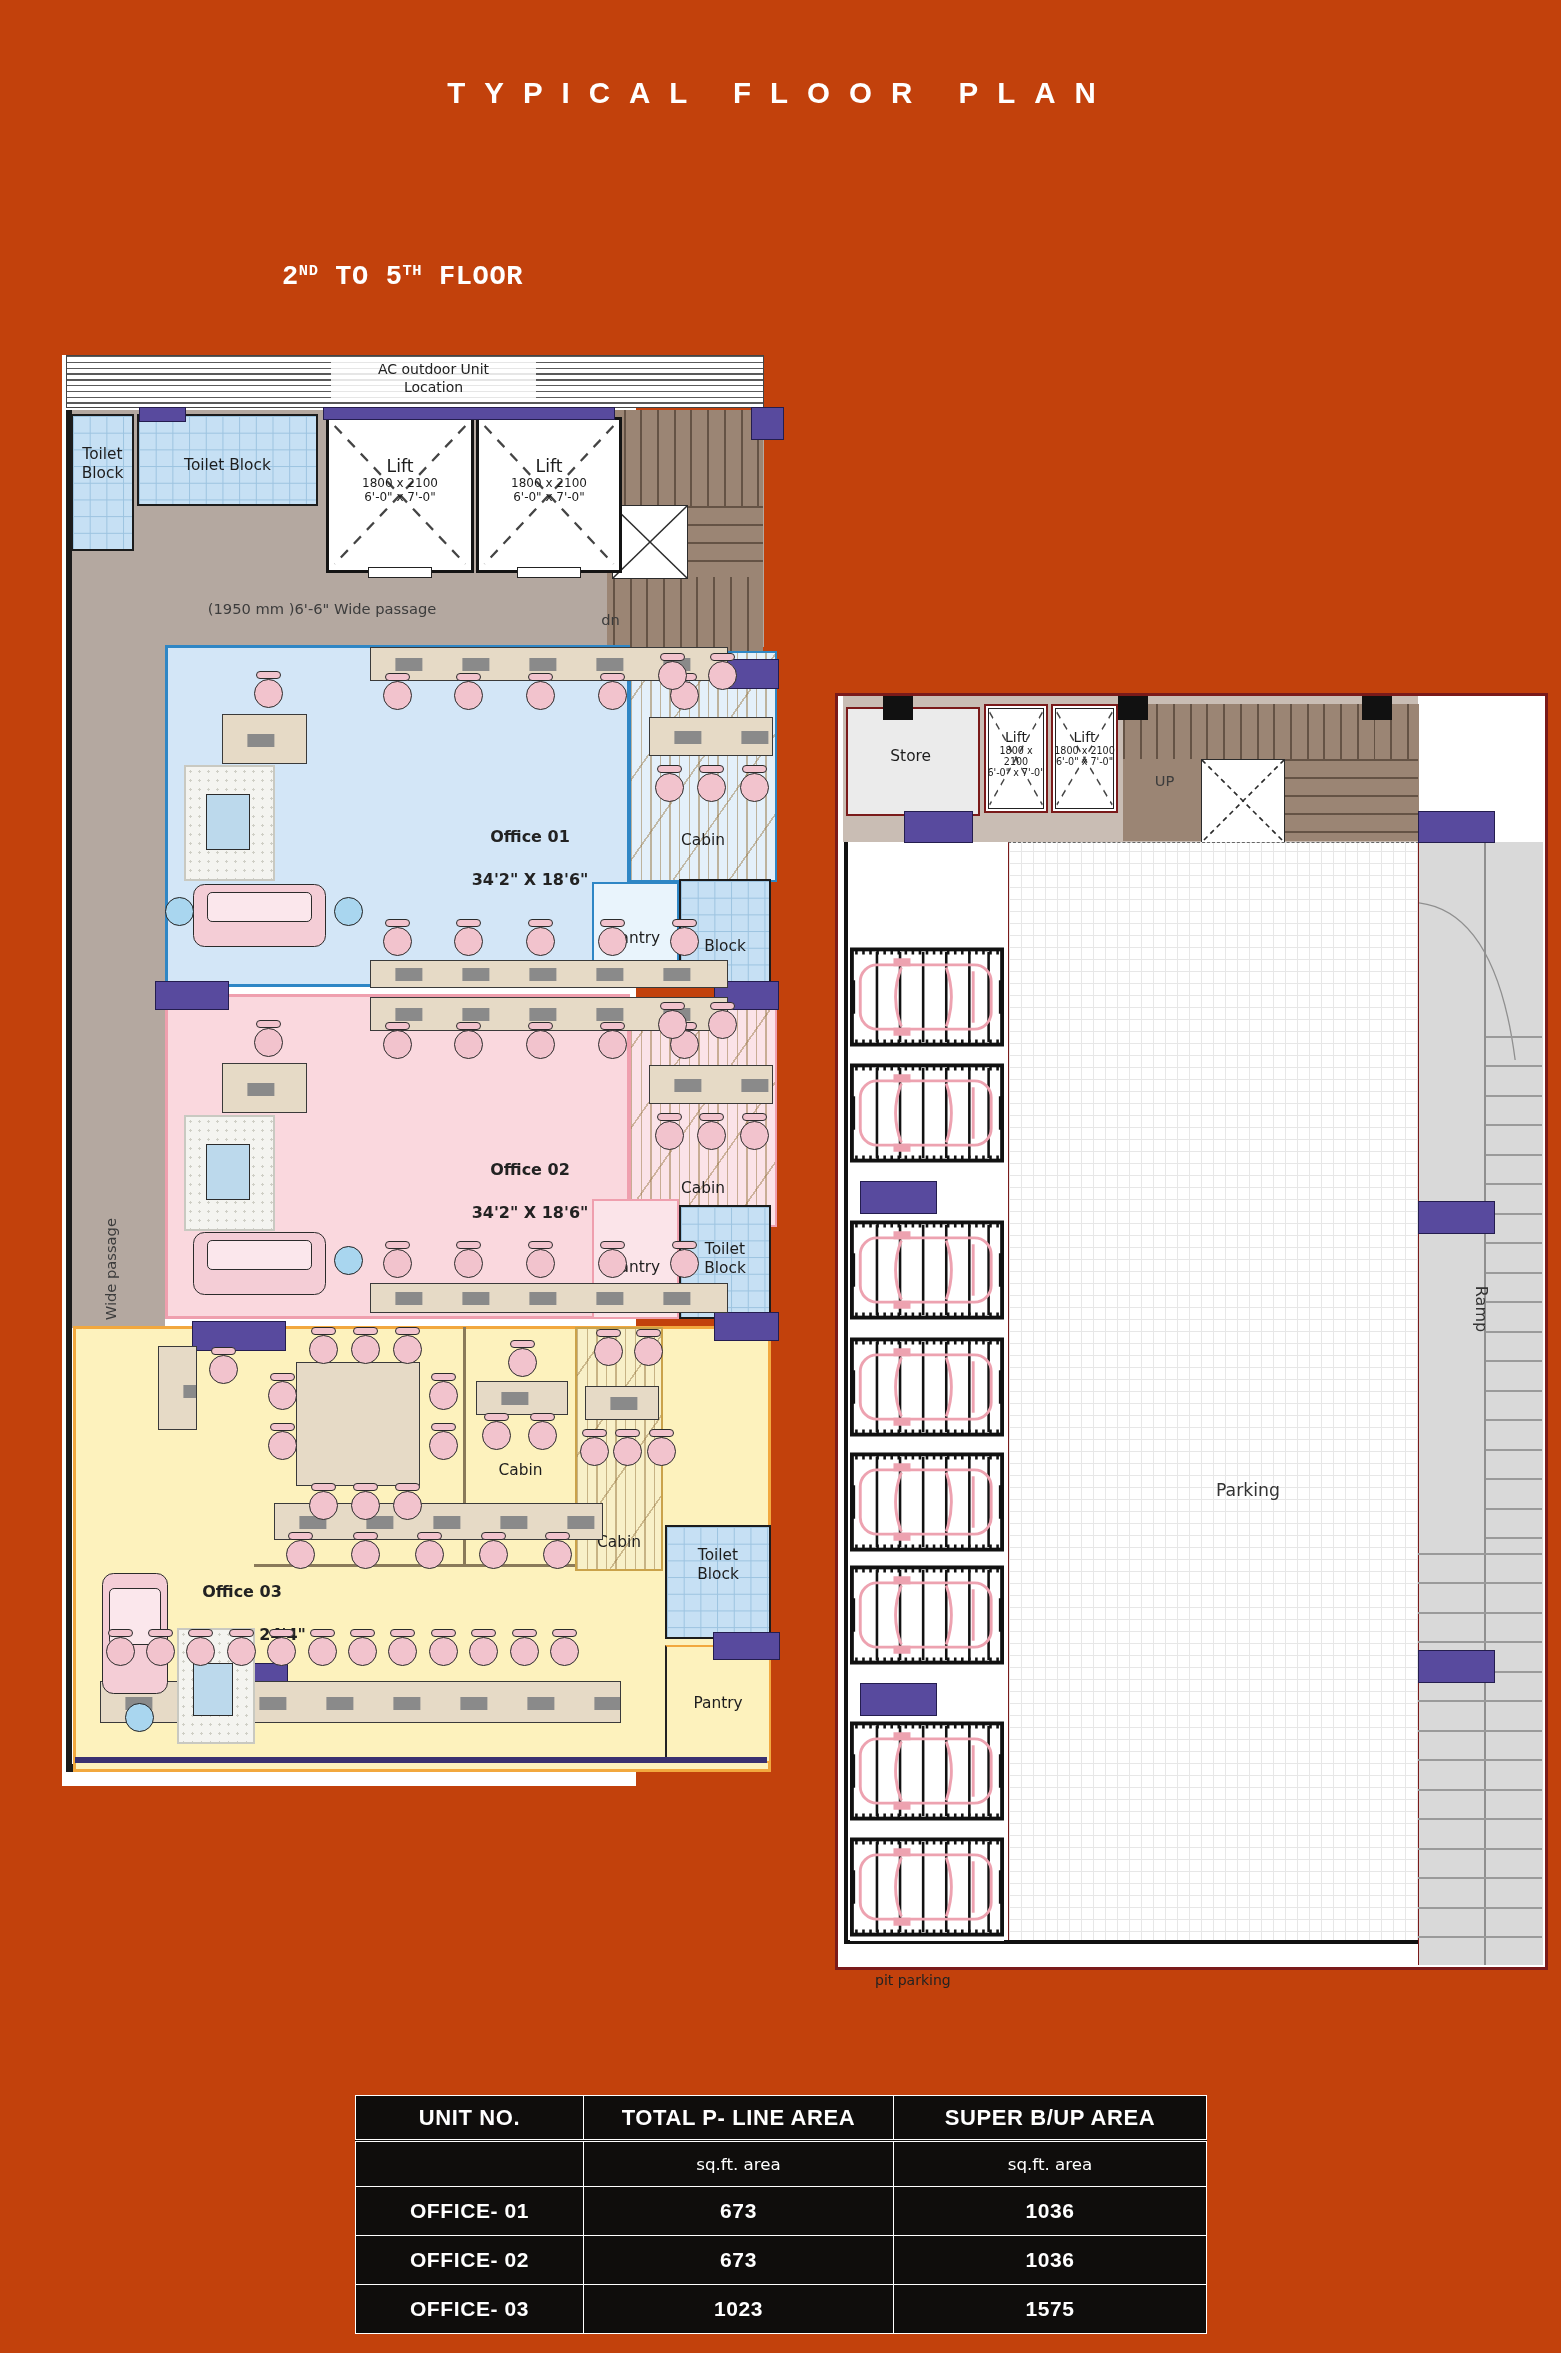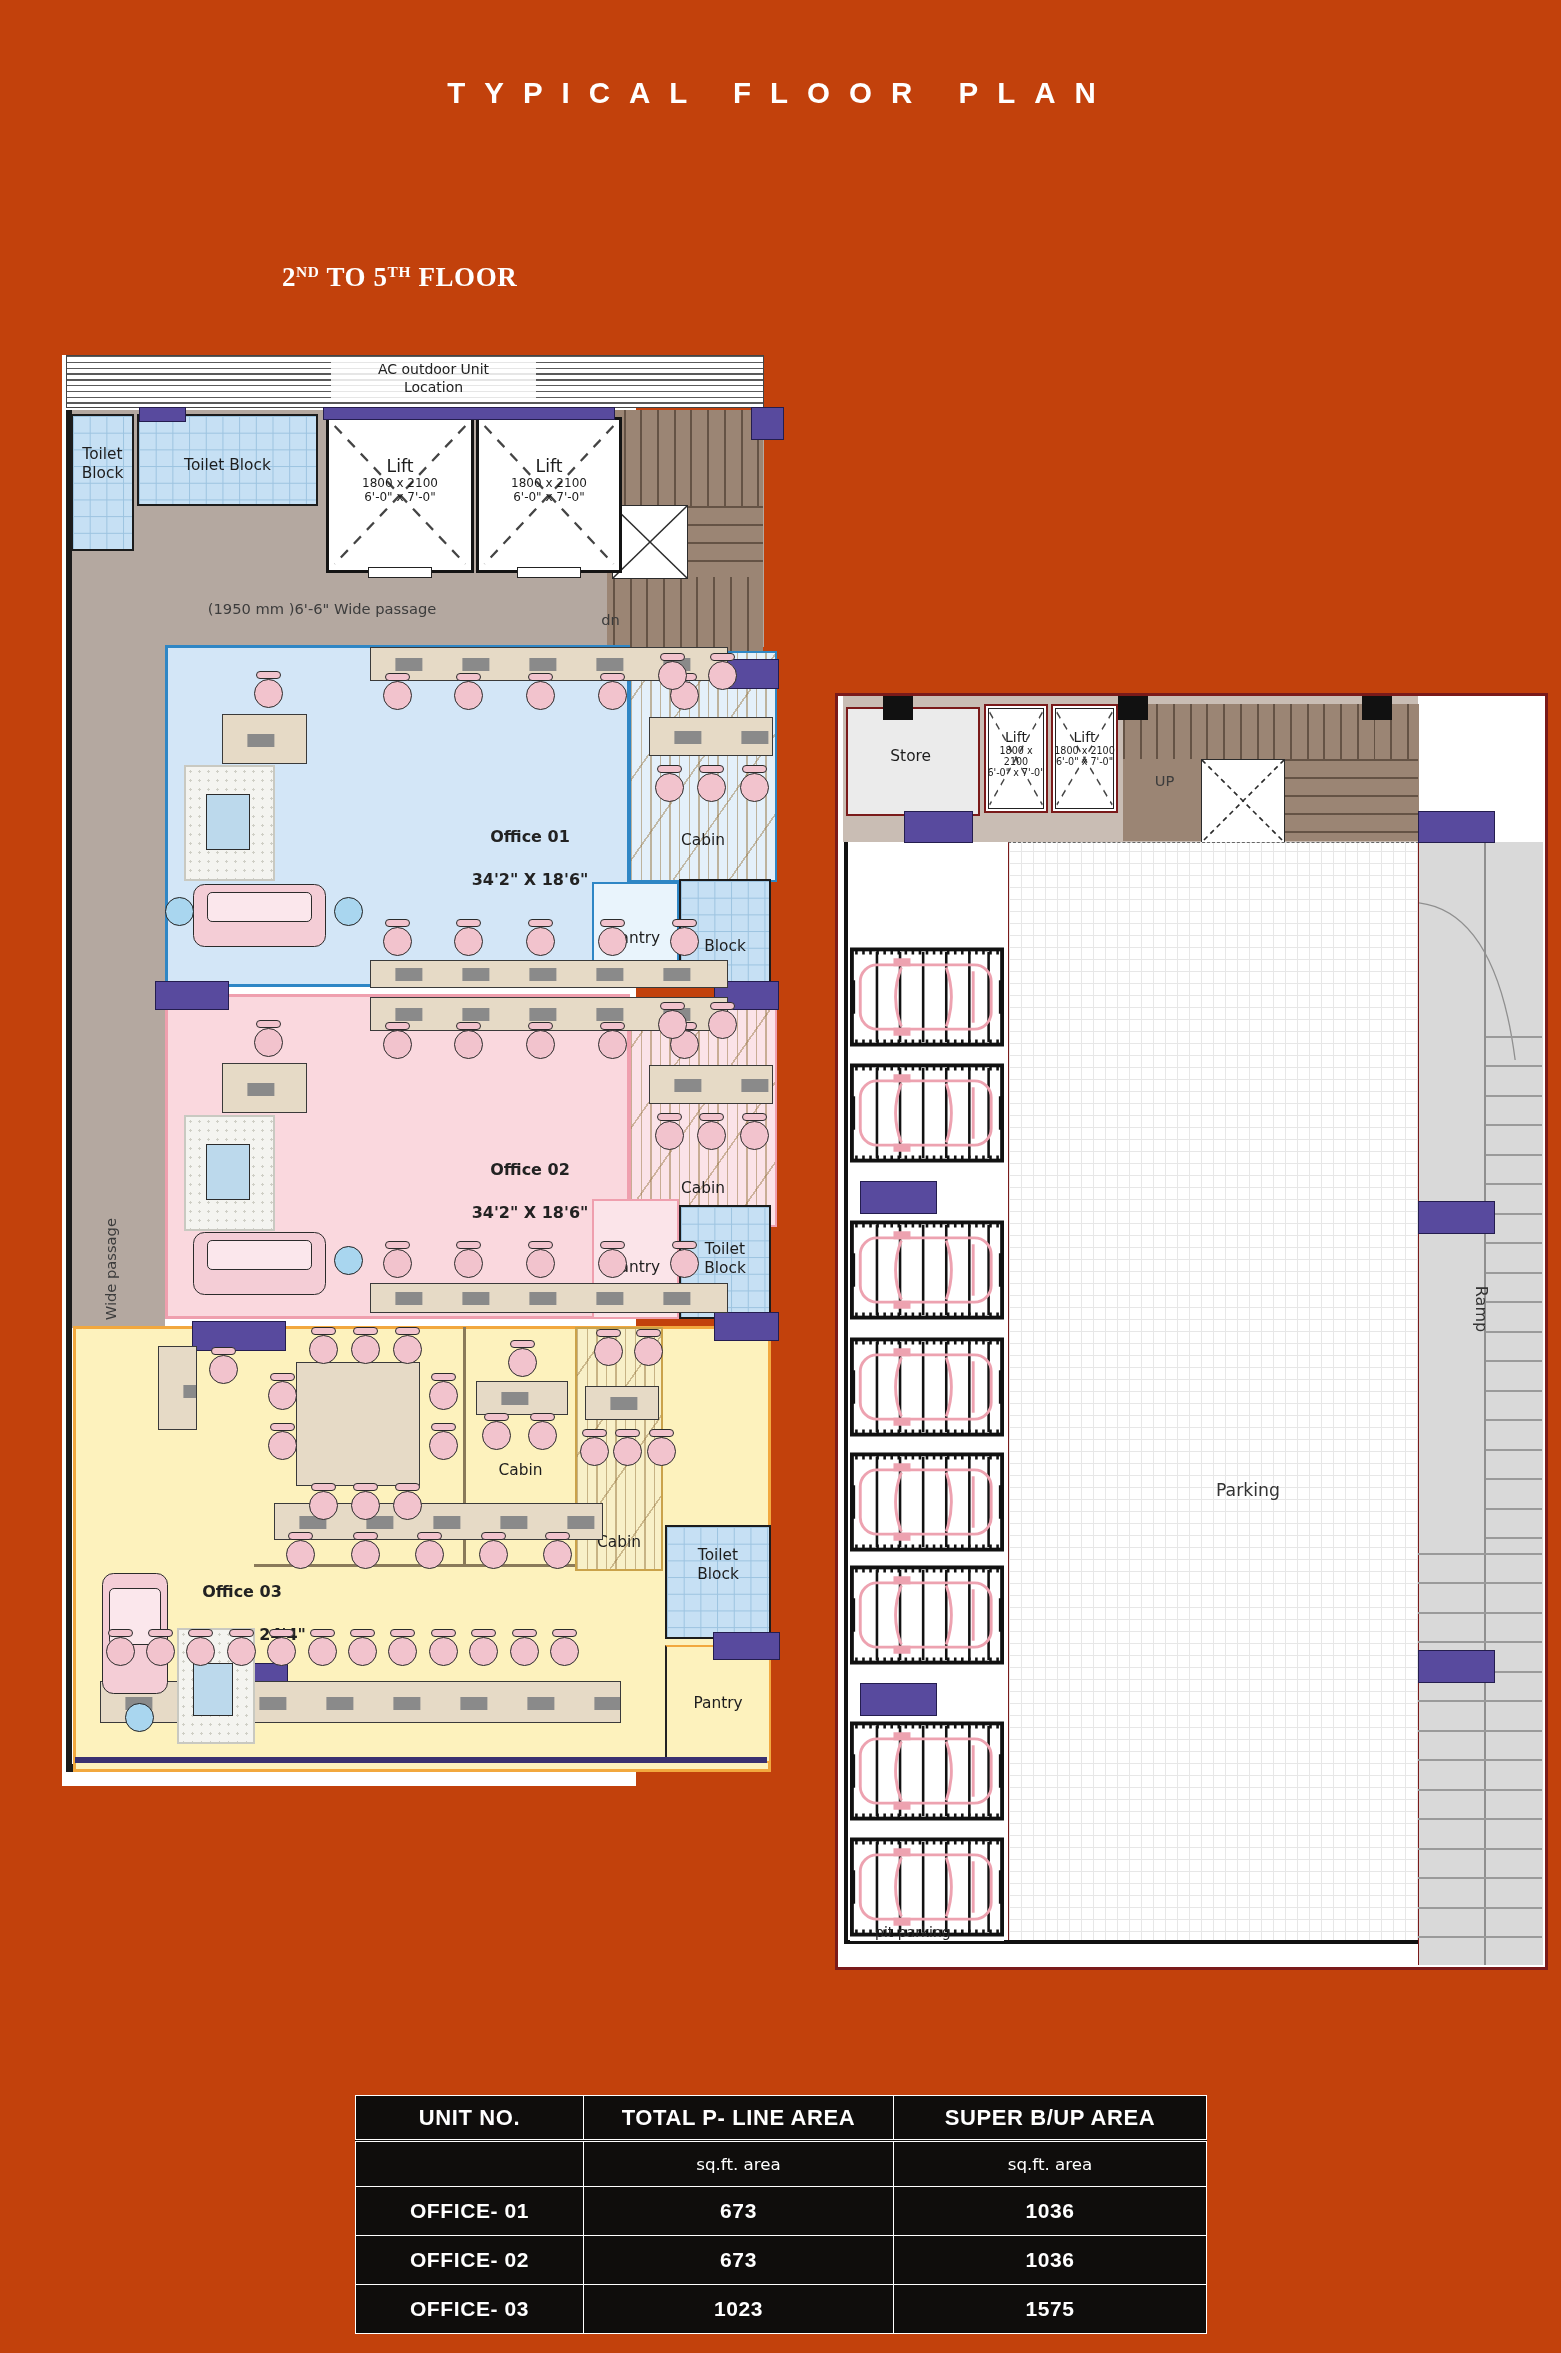--- a/index.html
+++ b/index.html
@@ -6,21 +6,21 @@
   #canvas{position:relative;width:1562px;height:2354px;background:#c2410c;overflow:hidden;
           font-family:"DejaVu Sans",sans-serif;}
   .abs{position:absolute;box-sizing:border-box;}
   .lbl{position:absolute;box-sizing:border-box;font-family:"DejaVu Sans",sans-serif;color:#1d1d1d;
        text-align:center;line-height:1.25;white-space:pre-line;}
 
   
   #main-title{position:absolute;left:0;top:76px;width:1562px;text-align:center;color:#fff;
     font-family:"Liberation Sans",sans-serif;font-size:29.5px;font-weight:600;letter-spacing:19px;}
   #floor-heading{position:absolute;left:282px;top:262px;color:#fff;
-    font-family:Liberation Serif, serif;font-size:27px;font-weight:bold;letter-spacing:0.6px;text-align:center;}
+    font-family:Liberation Mono, monospace;font-size:27px;font-weight:bold;letter-spacing:0.6px;text-align:center;}
   #floor-heading sup{font-size:15.4px;vertical-align:9px;}
   #parking-title{position:absolute;left:835px;top:596px;width:707px;text-align:center;color:#fff;
     font-family:"Liberation Sans",sans-serif;font-size:29.5px;font-weight:bold;letter-spacing:2.6px;}
 
   
   #floorplan{position:absolute;left:62px;top:355px;width:574px;height:1431px;background:#ffffff;}
   .wall{position:absolute;background:#1b1b1b;}
   .gray{background:#b4a8a0;}
   .ac-strip{background:#fff;border:1.9px solid #444;
     background-image:repeating-linear-gradient(180deg,#5a5a5a 0 1.3px,transparent 1.3px 5.8px);}
@@ -88,21 +88,21 @@
   .blackcol{position:absolute;background:#111;}
   .weave{position:absolute;background:#fff;border-top:1.9px dashed #666;border-left:1.9px solid #7a1a1a;
     background-image:repeating-linear-gradient(0deg,#e7e7e7 0 1.3px,transparent 1.3px 12px),
                      repeating-linear-gradient(90deg,#e7e7e7 0 1.3px,transparent 1.3px 12px);}
   .ramp{position:absolute;background:#d9d9d9;border-left:1.9px solid #7a1a1a;}
   .ramp-divider{position:absolute;background:#8f8f8f;}
   .ramp-lines{position:absolute;background-image:repeating-linear-gradient(180deg,#9a9a9a 0 1.9px,transparent 1.9px 29.5px);}
   .platform{position:absolute;background:#fff;}
   .platform svg{display:block;width:100%;height:100%;}
   .stack-wall{position:absolute;background:#111;}
-  #pit-label{position:absolute;font-size:14px;color:#222;z-index:5;}
+  #pit-label{position:absolute;font-size:14px;color:#222;z-index:5;margin-top:48px;}
   #parking-label{position:absolute;font-size:17.3px;color:#333;}
   #ramp-label{position:absolute;font-size:16px;color:#333;transform:rotate(90deg);}
   .tan{background:#c9bdb4;}
 
   
   #area-table{position:absolute;left:355px;top:2095px;border-collapse:collapse;
     font-family:"Liberation Sans",sans-serif;color:#fff;background:#0f0d0c;}
   #area-table td,#area-table th{border:1.9px solid #fff;text-align:center;vertical-align:middle;}
   #area-table th{font-size:22px;font-weight:bold;letter-spacing:0.6px;height:41px;}
   #area-table .sub td{font-size:16.7px;height:42px;font-family:"DejaVu Sans",sans-serif;}

